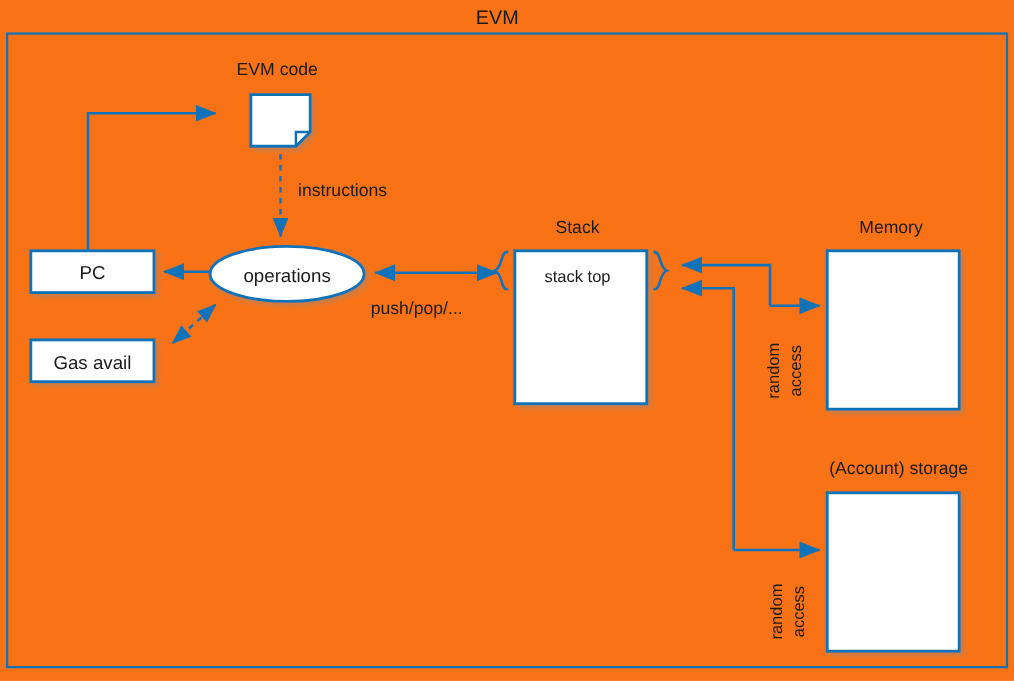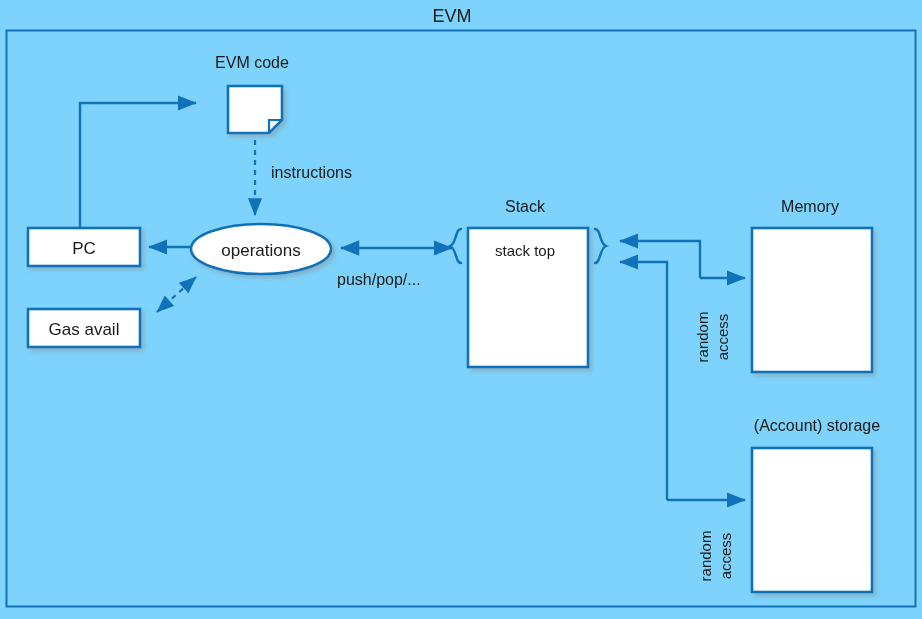--- a/index.html
+++ b/index.html
@@ -8,21 +8,21 @@
     padding: 0;
     background: #ffffff;
   }
   body {
     font-family: "Liberation Sans", sans-serif;
   }
   #stage {
     position: relative;
     width: 922px;
     height: 619px;
-    background: #7dd3fc;
+    background: #f97316;
     overflow: hidden;
   }
   #stage svg {
     position: absolute;
     left: 0;
     top: 0;
   }
   .lbl {
     font-family: "Liberation Sans", sans-serif;
     fill: #1a1a1a;

